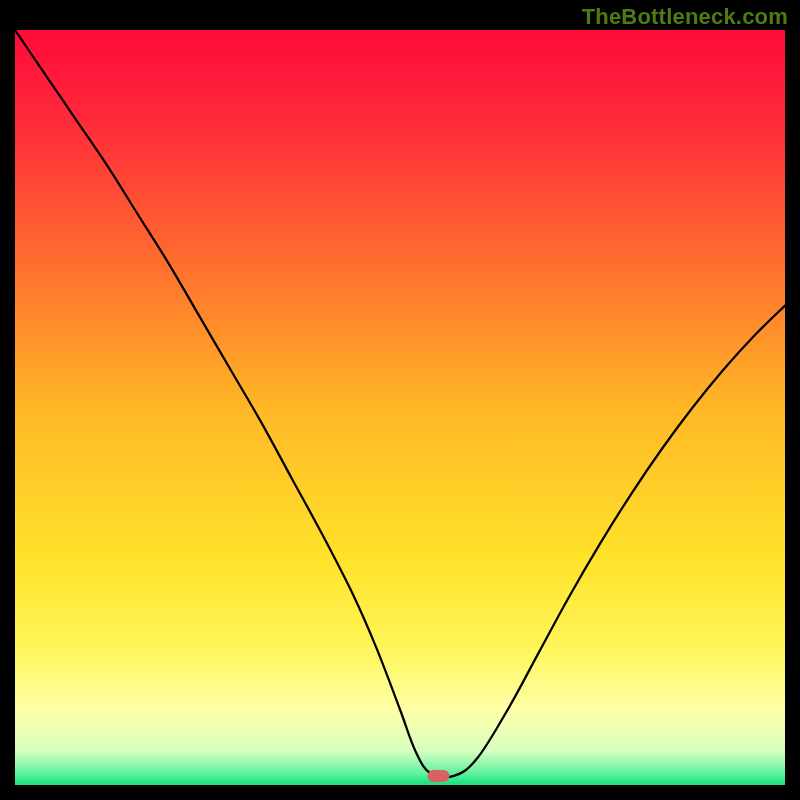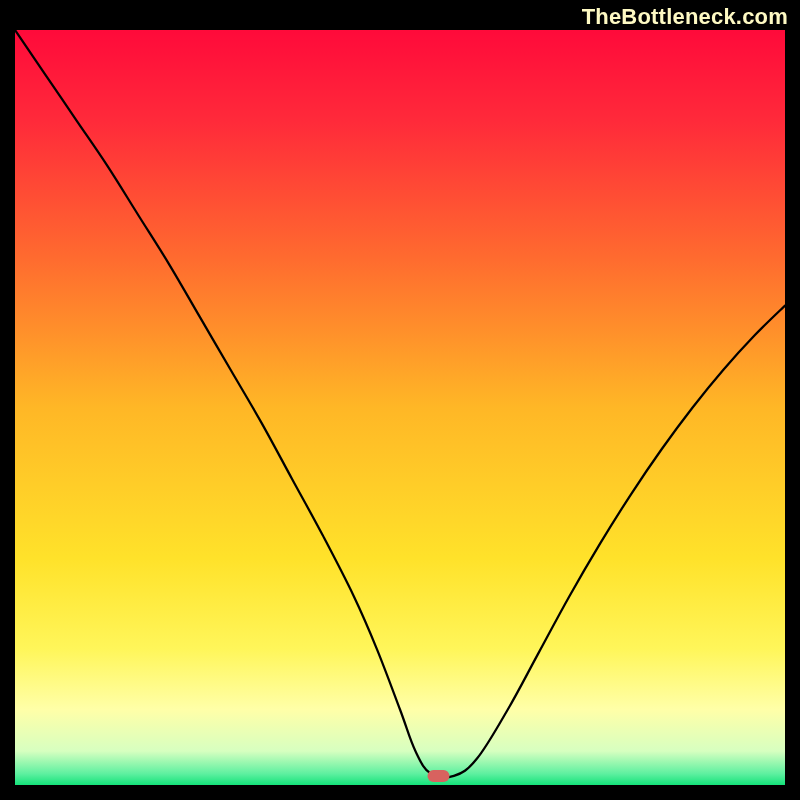--- a/index.html
+++ b/index.html
@@ -16,21 +16,21 @@
     height: 800px;
     background: #000;
   }
   .watermark {
     position: absolute;
     top: 4px;
     right: 12px;
     font-family: Arial, Helvetica, sans-serif;
     font-size: 22px;
     font-weight: 600;
-    color: #fef9c3;
+    color: #4d7c0f;
     letter-spacing: 0.2px;
     pointer-events: none;
     user-select: none;
   }
   .plot-wrap {
     position: absolute;
     left: 15px;
     top: 30px;
     width: 770px;
     height: 755px;

